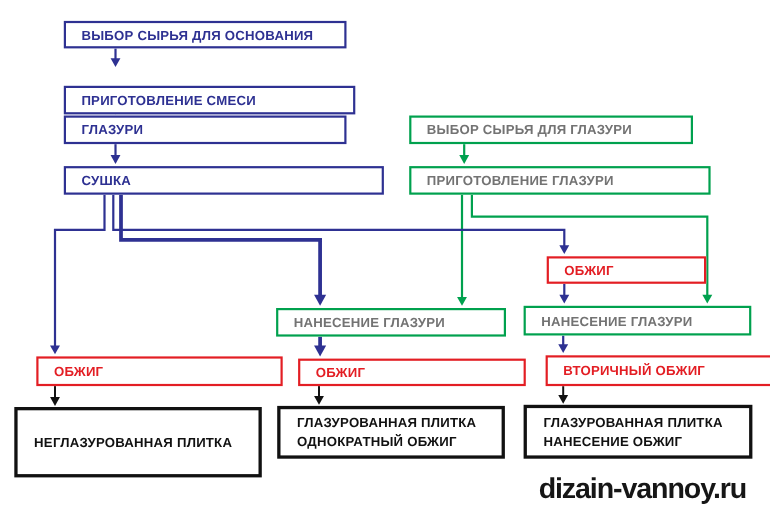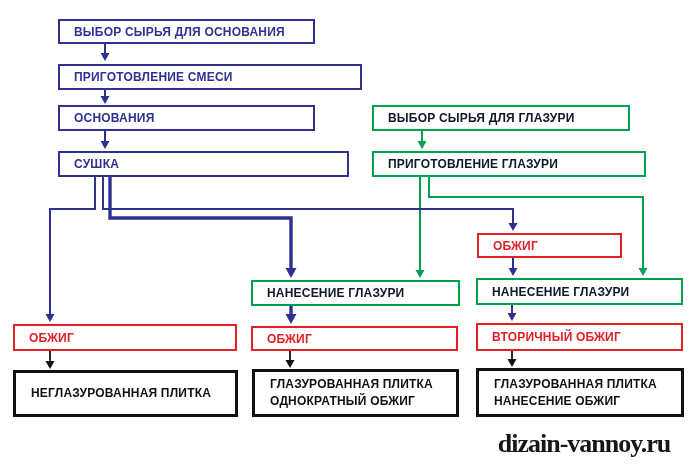--- a/index.html
+++ b/index.html
@@ -14,30 +14,30 @@
   .w-black{stroke:#111;fill:none;stroke-width:1.8;}
   .a-blue{fill:#2e3192;stroke:none;}
   .a-green{fill:#00a14e;stroke:none;}
   .a-black{fill:#111;stroke:none;}
   .node{
     position:absolute;box-sizing:border-box;background:#fff;border:2px solid;
     display:flex;align-items:center;padding:0 6px 0 14px;
     font-weight:bold;font-size:12px;letter-spacing:.2px;white-space:nowrap;
   }
   .c-blue{color:#2e3192;border-color:#2e3192;}
-  .c-green{color:#0f172a;border-color:#00a14e;}
-  .c-red{color:#e31e24;border-color:#e31e24;}
+  .c-green{color:#737373;border-color:#00a14e;}
+  .c-red{color:#e31e24;border-color:#e31e24;margin-left:20px;}
   .c-black{
     color:#111;border-color:#111;border-width:3px;
     flex-direction:column;align-items:flex-start;justify-content:center;
     line-height:17px;padding-left:15px;
   }
   .watermark{
     position:absolute;left:468px;top:429px;width:232px;text-align:center;
-    font-family:Liberation Serif, serif;font-weight:bold;font-size:26px;
+    font-family:Liberation Sans, sans-serif;font-weight:bold;font-size:26px;
     color:#161616;letter-spacing:-1px;
   }
 </style>
 </head>
 <body>
 
 <div class="canvas">
 
   <svg class="wires" viewBox="0 0 700 467">
 
@@ -104,25 +104,25 @@
 
     <g>
       <path class="w-black" d="M50,351 V362"></path>
         <polygon class="a-black" points="45.5,361 54.5,361 50,369"></polygon>
     </g>
   </svg>
 
   <div class="node c-blue" style="left:58px;top:19px;width:257px;height:25px">
     <span>ВЫБОР СЫРЬЯ ДЛЯ ОСНОВАНИЯ</span>
   </div>
-  <div class="node c-blue" style="left:58px;top:64px;width:304px;height:26px">
+  <div class="node c-blue" style="left:58px;top:78px;width:265px;height:26px">
     <span>ПРИГОТОВЛЕНИЕ СМЕСИ</span>
   </div>
   <div class="node c-blue" style="left:58px;top:105px;width:257px;height:26px">
-    <span>ОСНОВАНИЯ</span>
+    <span>ГЛАЗУРИ</span>
   </div>
   <div class="node c-blue" style="left:58px;top:151px;width:291px;height:26px">
     <span>СУШКА</span>
   </div>
 
   <div class="node c-green" style="left:372px;top:105px;width:258px;height:26px">
     <span>ВЫБОР СЫРЬЯ ДЛЯ ГЛАЗУРИ</span>
   </div>
   <div class="node c-green" style="left:372px;top:151px;width:274px;height:26px">
     <span>ПРИГОТОВЛЕНИЕ ГЛАЗУРИ</span>
@@ -149,19 +149,19 @@
     <span>ОБЖИГ</span>
   </div>
   <div class="node c-black" style="left:252px;top:369px;width:207px;height:48px">
     <span>ГЛАЗУРОВАННАЯ ПЛИТКА</span>
     <span>ОДНОКРАТНЫЙ ОБЖИГ</span>
   </div>
 
   <div class="node c-red" style="left:13px;top:324px;width:224px;height:27px">
     <span>ОБЖИГ</span>
   </div>
-  <div class="node c-black" style="left:13px;top:370px;width:225px;height:47px">
+  <div class="node c-black" style="left:13px;top:370px;width:225px;height:64px">
     <span>НЕГЛАЗУРОВАННАЯ ПЛИТКА</span>
   </div>
 
   <div class="watermark">dizain-vannoy.ru</div>
 
 </div>
 
 </body></html>

